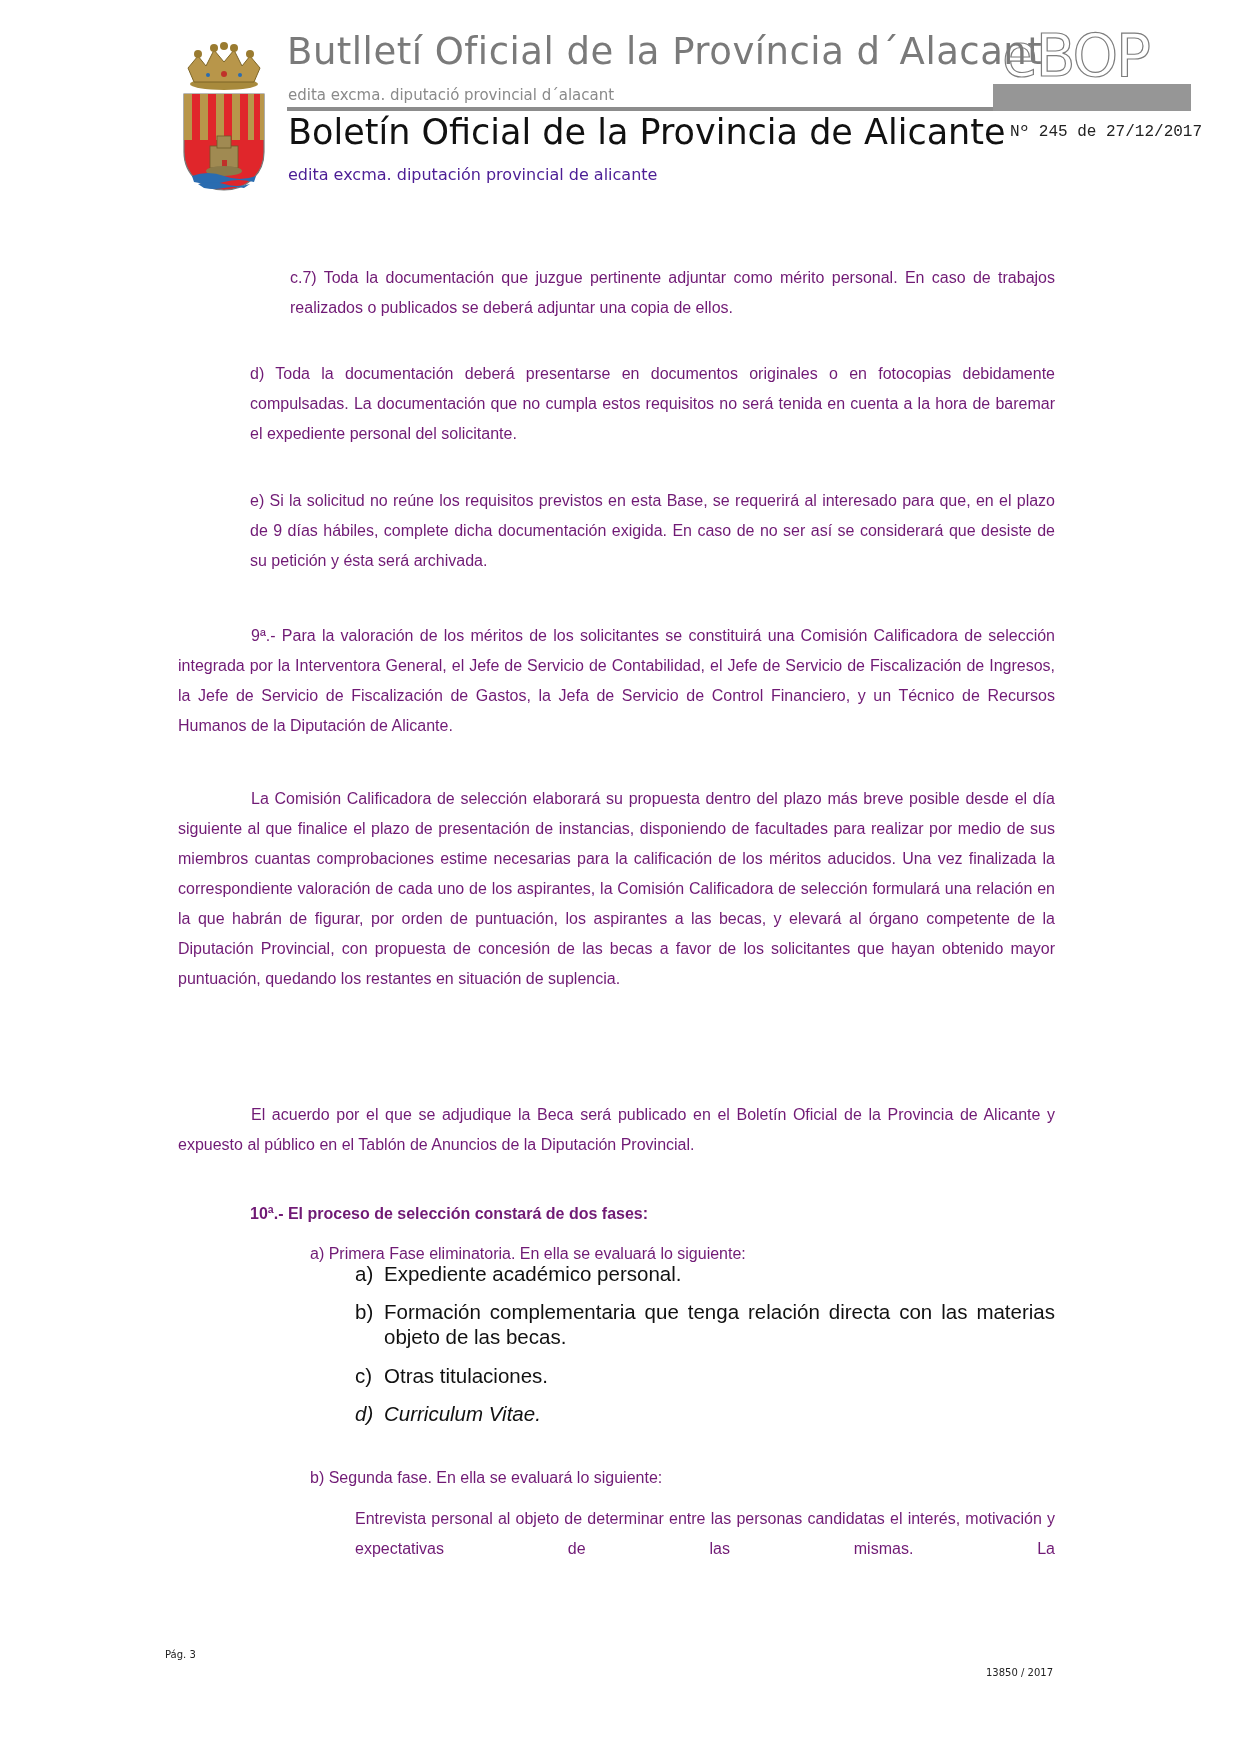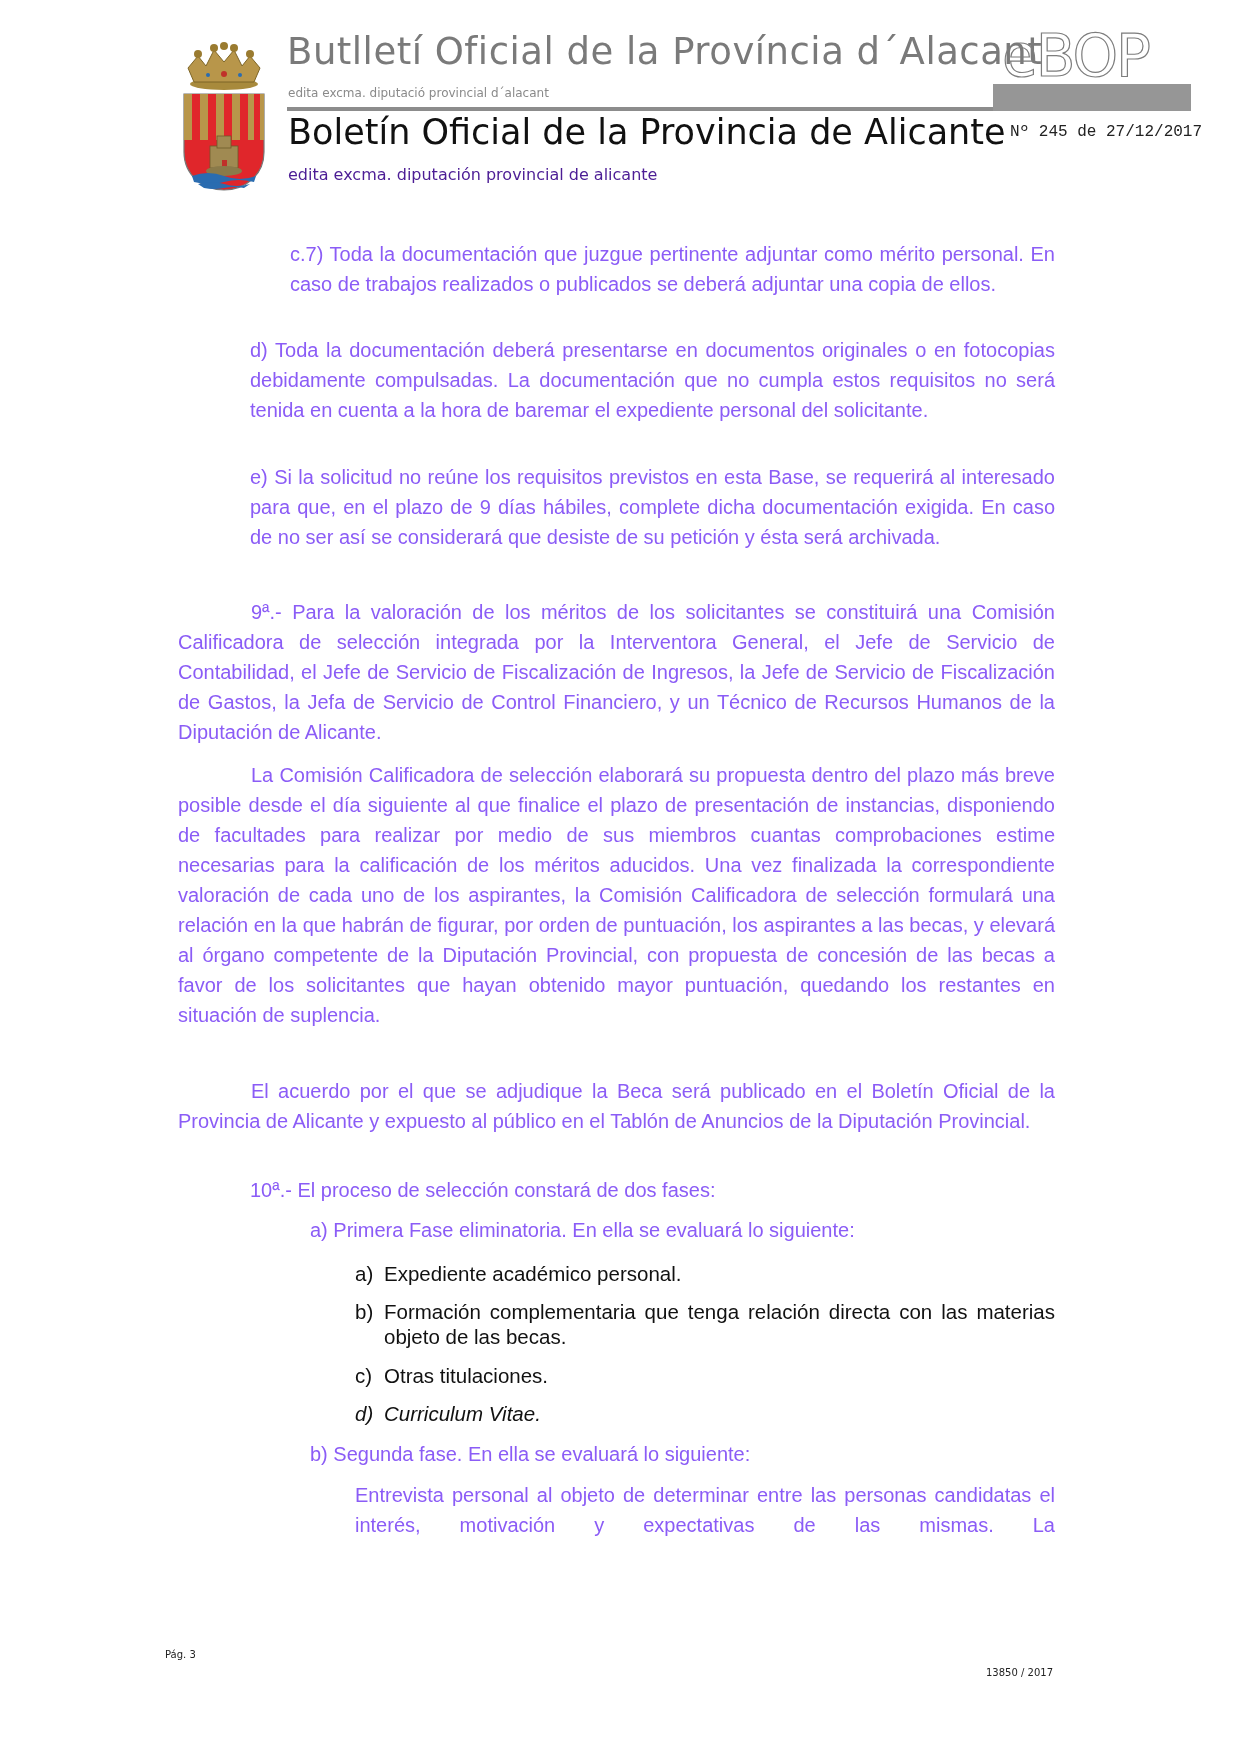--- a/index.html
+++ b/index.html
@@ -1,30 +1,30 @@
 <!DOCTYPE html>
 <html><head>
 <meta charset="utf-8">
 <style>
   html, body { margin: 0; padding: 0; background: #ffffff; }
   body { width: 1240px; height: 1754px; position: relative; overflow: hidden; font-family: "Liberation Sans", sans-serif; color: #111; }
 
   
   .crest { position: absolute; left: 178px; top: 40px; width: 92px; height: 152px; }
   .title-ca { position: absolute; left: 287px; top: 30px; font-family: "DejaVu Sans", sans-serif; font-size: 37px; color: #7a7a7a; letter-spacing: 0.5px; white-space: nowrap; }
-  .sub-ca { position: absolute; left: 288px; top: 86px; font-family: "DejaVu Sans", sans-serif; font-size: 12px; color: #8a8a8a; white-space: nowrap; }
+  .sub-ca { position: absolute; left: 288px; top: 86px; font-family: "DejaVu Sans", sans-serif; font-size: 15px; color: #8a8a8a; white-space: nowrap; }
   .rule { position: absolute; left: 287px; top: 107px; width: 712px; height: 4px; background: #8c8c8c; }
   .ebop-bar { position: absolute; left: 993px; top: 84px; width: 198px; height: 27px; background: #969696; }
   .ebop { position: absolute; left: 1000px; top: 24px; width: 190px; height: 60px; }
   .title-es { position: absolute; left: 288px; top: 112px; font-family: "DejaVu Sans", sans-serif; font-size: 35px; color: #111; white-space: nowrap; }
   .sub-es { position: absolute; left: 288px; top: 165px; font-family: "DejaVu Sans", sans-serif; font-size: 16px; color: #4c1d95; white-space: nowrap; }
   .issue { position: absolute; left: 1010px; top: 123px; font-family: Liberation Mono, monospace; font-size: 16px; color: #222; white-space: nowrap; }
 
   
-  .p { position: absolute; font-size: 20px; line-height: 30px; text-align: justify; color: #8b5cf6; }
+  .p { position: absolute; font-size: 16px; line-height: 30px; text-align: justify; color: #701a75; margin-top: 24px; }
   .p.last { text-align-last: left; }
   .ind { text-indent: 73px; }
   .li { position: absolute; font-size: 20.5px; line-height: 25px; color: #111; text-align: justify; }
   .li .lbl { position: absolute; left: 0; top: 0; }
   .li .txt { margin-left: 29px; display: block; }
   .it { font-style: italic; }
 
   
   .foot { position: absolute; top: 1649px; font-family: "DejaVu Sans", sans-serif; font-size: 10px; color: #222; }
 </style>
@@ -74,21 +74,21 @@
   <div class="issue">Nº 245 de 27/12/2017</div>
 </div>
 
 <div>
   <div class="p last" style="left:290px; top:239px; width:765px;">c.7) Toda la documentación que juzgue pertinente adjuntar como mérito personal. En caso de trabajos realizados o publicados se deberá adjuntar una copia de ellos.</div>
   <div class="p last" style="left:250px; top:335px; width:805px;">d) Toda la documentación deberá presentarse en documentos originales o en fotocopias debidamente compulsadas. La documentación que no cumpla estos requisitos no será tenida en cuenta a la hora de baremar el expediente personal del solicitante.</div>
   <div class="p last" style="left:250px; top:462px; width:805px;">e) Si la solicitud no reúne los requisitos previstos en esta Base, se requerirá al interesado para que, en el plazo de 9 días hábiles, complete dicha documentación exigida. En caso de no ser así se considerará que desiste de su petición y ésta será archivada.</div>
   <div class="p last ind" style="left:178px; top:597px; width:877px;">9ª.- Para la valoración de los méritos de los solicitantes se constituirá una Comisión Calificadora de selección integrada por la Interventora General, el Jefe de Servicio de Contabilidad, el Jefe de Servicio de Fiscalización de Ingresos, la Jefe de Servicio de Fiscalización de Gastos, la Jefa de Servicio de Control Financiero, y un Técnico de Recursos Humanos de la Diputación de Alicante.</div>
   <div class="p last ind" style="left:178px; top:760px; width:877px;">La Comisión Calificadora de selección elaborará su propuesta dentro del plazo más breve posible desde el día siguiente al que finalice el plazo de presentación de instancias, disponiendo de facultades para realizar por medio de sus miembros cuantas comprobaciones estime necesarias para la calificación de los méritos aducidos. Una vez finalizada la correspondiente valoración de cada uno de los aspirantes, la Comisión Calificadora de selección formulará una relación en la que habrán de figurar, por orden de puntuación, los aspirantes a las becas, y elevará al órgano competente de la Diputación Provincial, con propuesta de concesión de las becas a favor de los solicitantes que hayan obtenido mayor puntuación, quedando los restantes en situación de suplencia.</div>
   <div class="p last ind" style="left:178px; top:1076px; width:877px;">El acuerdo por el que se adjudique la Beca será publicado en el Boletín Oficial de la Provincia de Alicante y expuesto al público en el Tablón de Anuncios de la Diputación Provincial.</div>
-  <div class="p" style="left:250px; top:1175px; width:805px;">10ª.- El proceso de selección constará de dos fases:</div>
+  <div class="p" style="left:250px; top:1175px; width:805px;font-weight:bold;">10ª.- El proceso de selección constará de dos fases:</div>
   <div class="p" style="left:310px; top:1215px; width:745px;">a) Primera Fase eliminatoria. En ella se evaluará lo siguiente:</div>
 
   <div class="li" style="left:355px; top:1261px; width:700px;">
     <span class="lbl">a)</span>
     <span class="txt">Expediente académico personal.</span>
   </div>
   <div class="li last" style="left:355px; top:1299px; width:700px; text-align-last:left;">
     <span class="lbl">b)</span>
     <span class="txt">Formación complementaria que tenga relación directa con las materias objeto de las becas.</span>
   </div>

